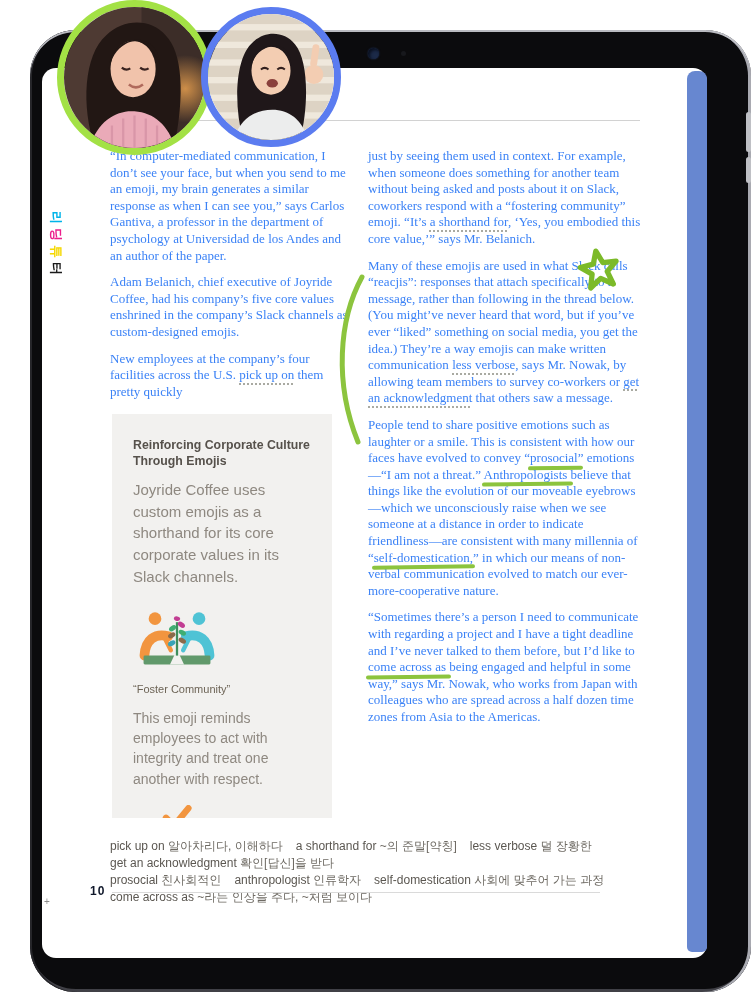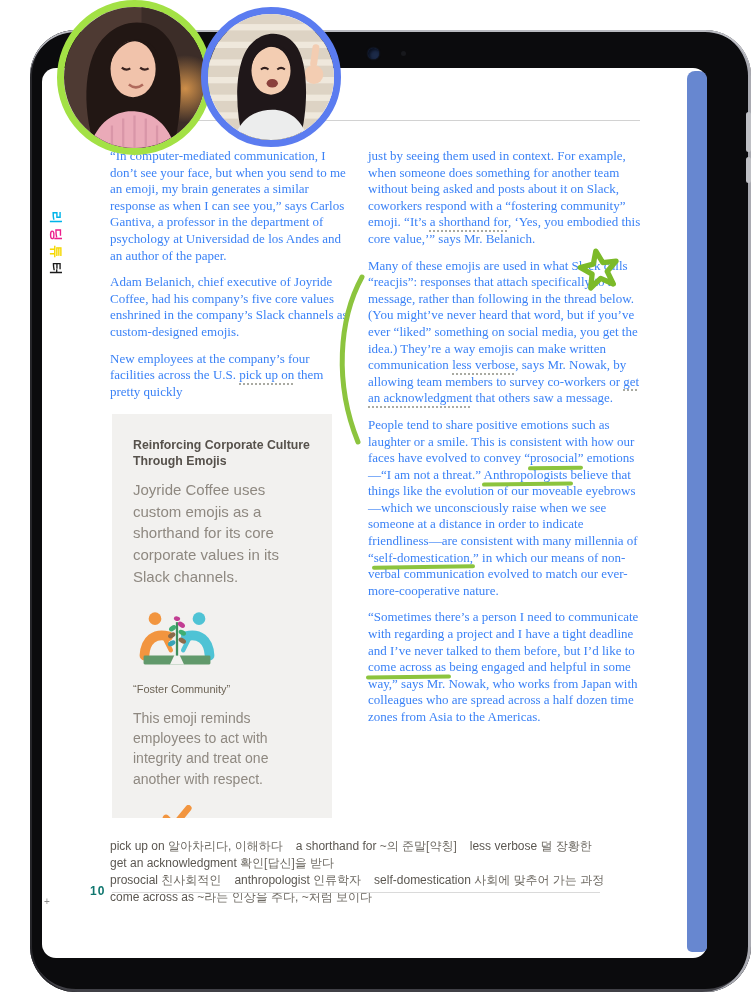--- a/index.html
+++ b/index.html
@@ -52,21 +52,21 @@
   .ib-emoji.second { margin-top:16px; }
   .ib-label { font-size:11px; font-weight:normal; color:#6d6456; margin-top:11px; }
   .ib-desc  { font-size:14px; color:#8e8880; line-height:1.45; margin-top:13px; }
 
   
   .footnotes { position:absolute; left:68px; top:770px; width:545px; font-size:12px; line-height:17px; }
   .fn-entry { margin-right:13px; white-space:nowrap; }
   .fn-en { color:#5b5751; }
   .fn-ko { color:#6e6a63; }
   .pagenum { position:absolute; left:48px; top:816px; font-size:12px; font-weight:bold;
-    color:#0f766e; letter-spacing:1px; }
+    color:#0f172a; letter-spacing:1px; }
   .pn-line { position:absolute; left:70px; top:824px; width:488px; height:1px; background:#dadada; }
   .crop-mark { position:absolute; left:2px; top:828px; font-size:10px; color:#8b8b8b; }
 
   
   .avatar { position:absolute; border-radius:50%; overflow:hidden; }
   .avatar svg { display:block; width:100%; height:100%; }
   .avatar-left  { left:57px;  top:0px; width:155px; height:155px; border:7px solid #a3e145; }
   .avatar-right { left:201px; top:7px; width:140px; height:140px; border:7px solid #5b7cf0; }
 </style>
 </head>

